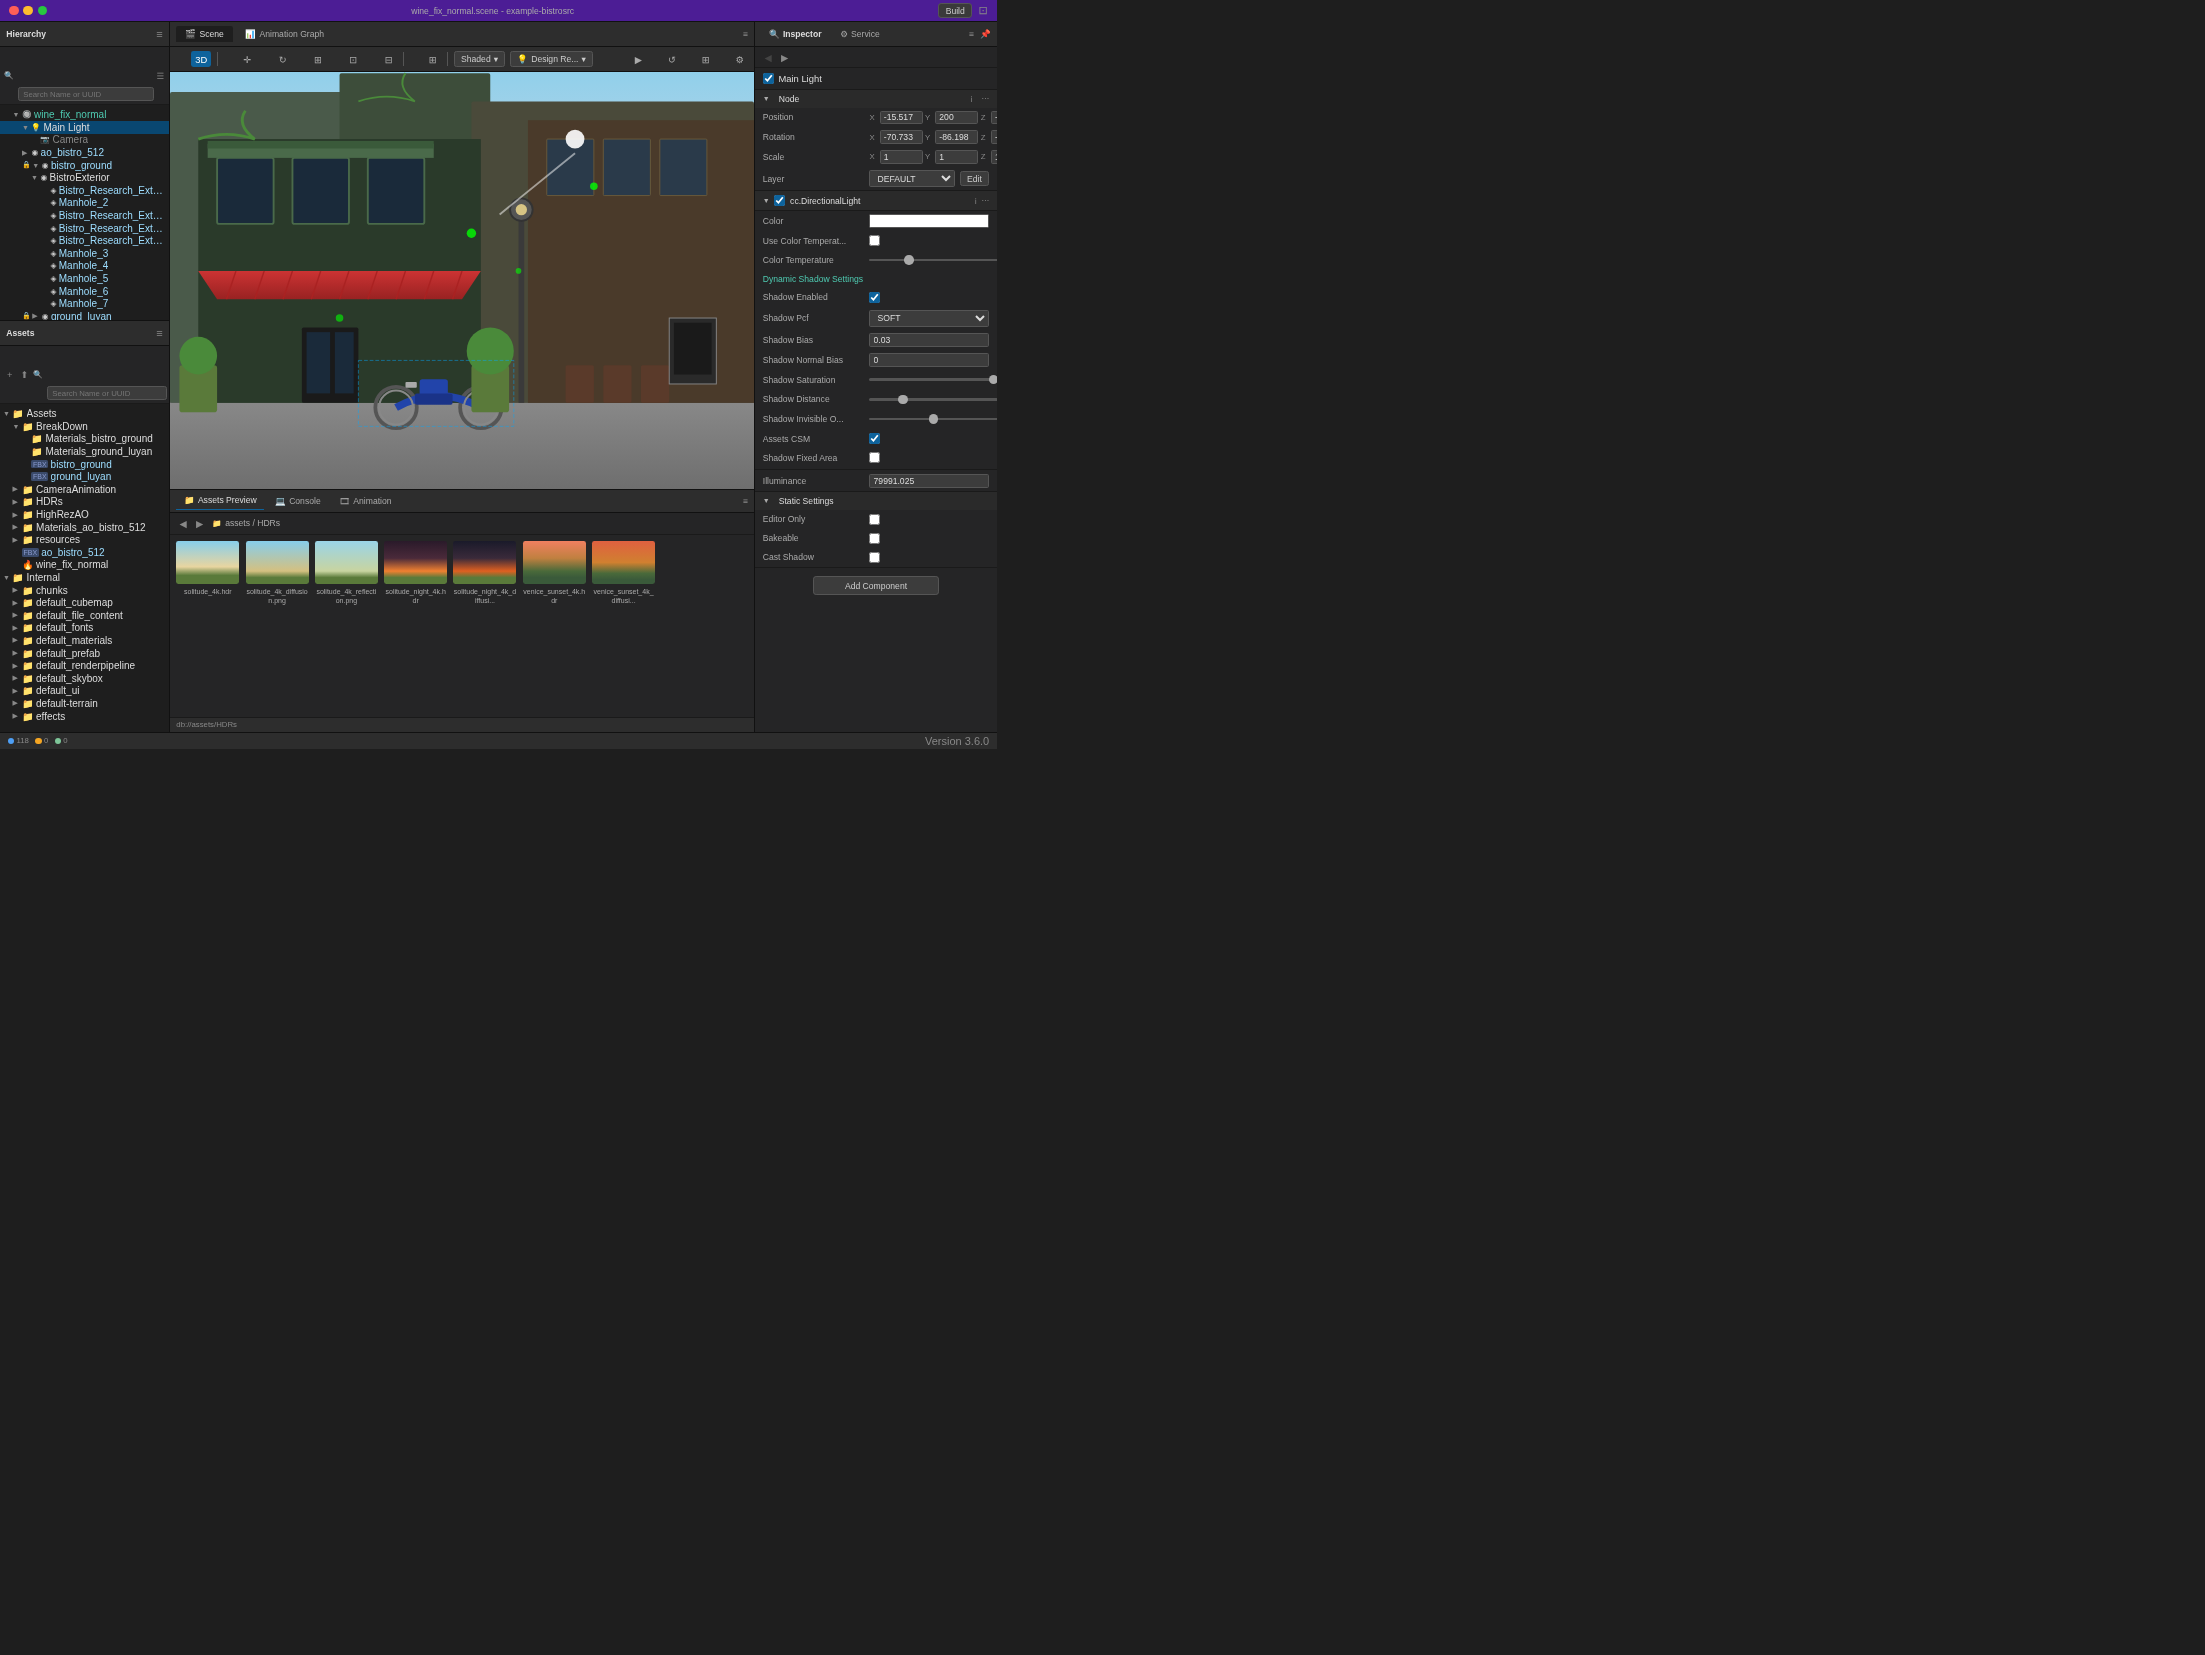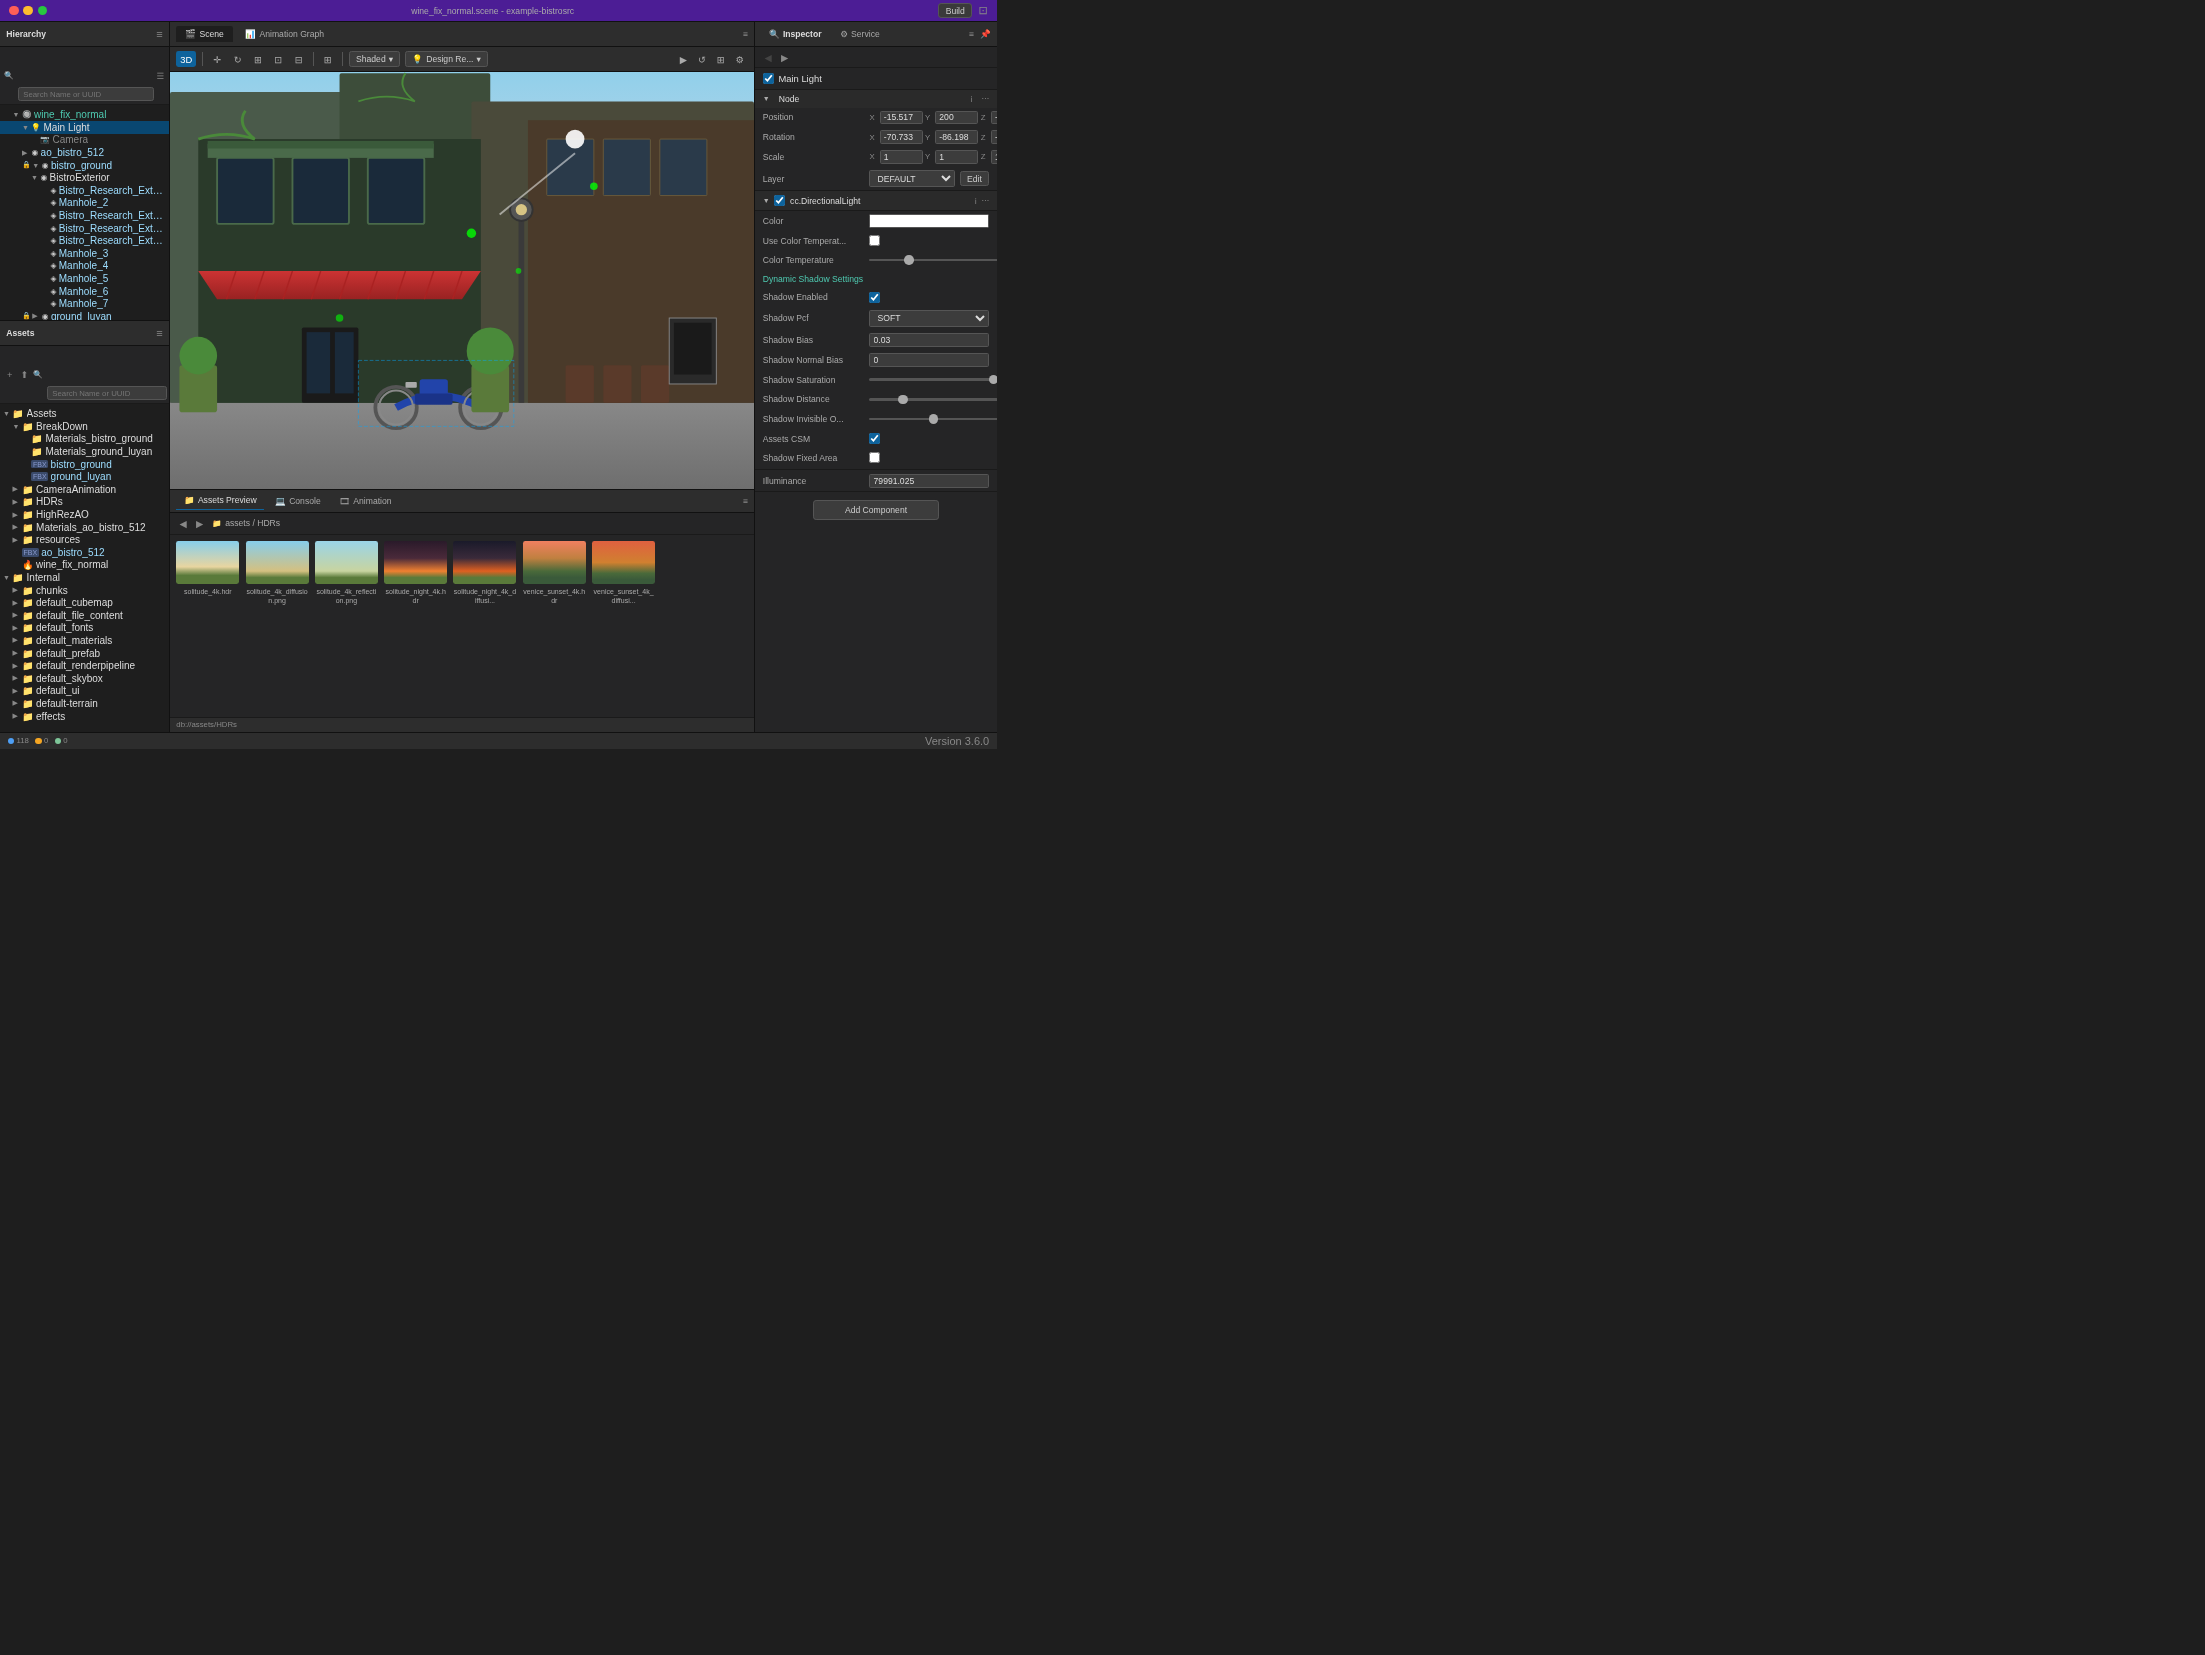--- a/index.html
+++ b/index.html
@@ -166,20 +166,21 @@
       border-bottom: 0.8px solid #111;
     }
     .toolbar-btn {
       background: none;
       border: none;
       color: #aaa;
       cursor: pointer;
       padding: 2.4px 3.9px;
       border-radius: 2.4px;
       font-size: 9.4px;
+      margin-left: 15px;
     }
     .toolbar-btn.active { background: #0e639c; color: white; }
     .toolbar-separator { width: 0.8px; height: 14px; background: #555; margin: 0 1.6px; }
     .toolbar-dropdown {
       background: #3c3c3c;
       border: 0.8px solid #555;
       border-radius: 2.4px;
       color: #ccc;
       padding: 1.6px 6.3px;
       font-size: 8.6px;
@@ -1193,20 +1194,41 @@
           <span class="prop-label">Shadow Fixed Area</span>
           <input type="checkbox" class="checkbox" style="">
         </div>
 
         <div class="prop-row" style="border-top:0.8px solid #1a1a1a;margin-top:1.6px;padding-top:4.7px;">
           <span class="prop-label">Illuminance</span>
           <input class="prop-input-wide" type="text" value="79991.025" style="">
         </div>
       </div>
 
+      <div class="inspector-section">
+        <div class="section-header">
+          <span style="color:#aaa;font-size:7px;">▼</span>
+          <span class="section-title">Static Settings</span>
+        </div>
+
+        <div class="prop-row">
+          <span class="prop-label">Editor Only</span>
+          <input type="checkbox" class="checkbox" style="">
+        </div>
+
+        <div class="prop-row">
+          <span class="prop-label">Bakeable</span>
+          <input type="checkbox" class="checkbox" style="">
+        </div>
+
+        <div class="prop-row">
+          <span class="prop-label">Cast Shadow</span>
+          <input type="checkbox" class="checkbox" style="">
+        </div>
+      </div>
 
       <div class="add-component-section">
         <button class="add-component-btn">Add Component</button>
       </div>
 
     </div>
   </div>
 
 </div>
 

